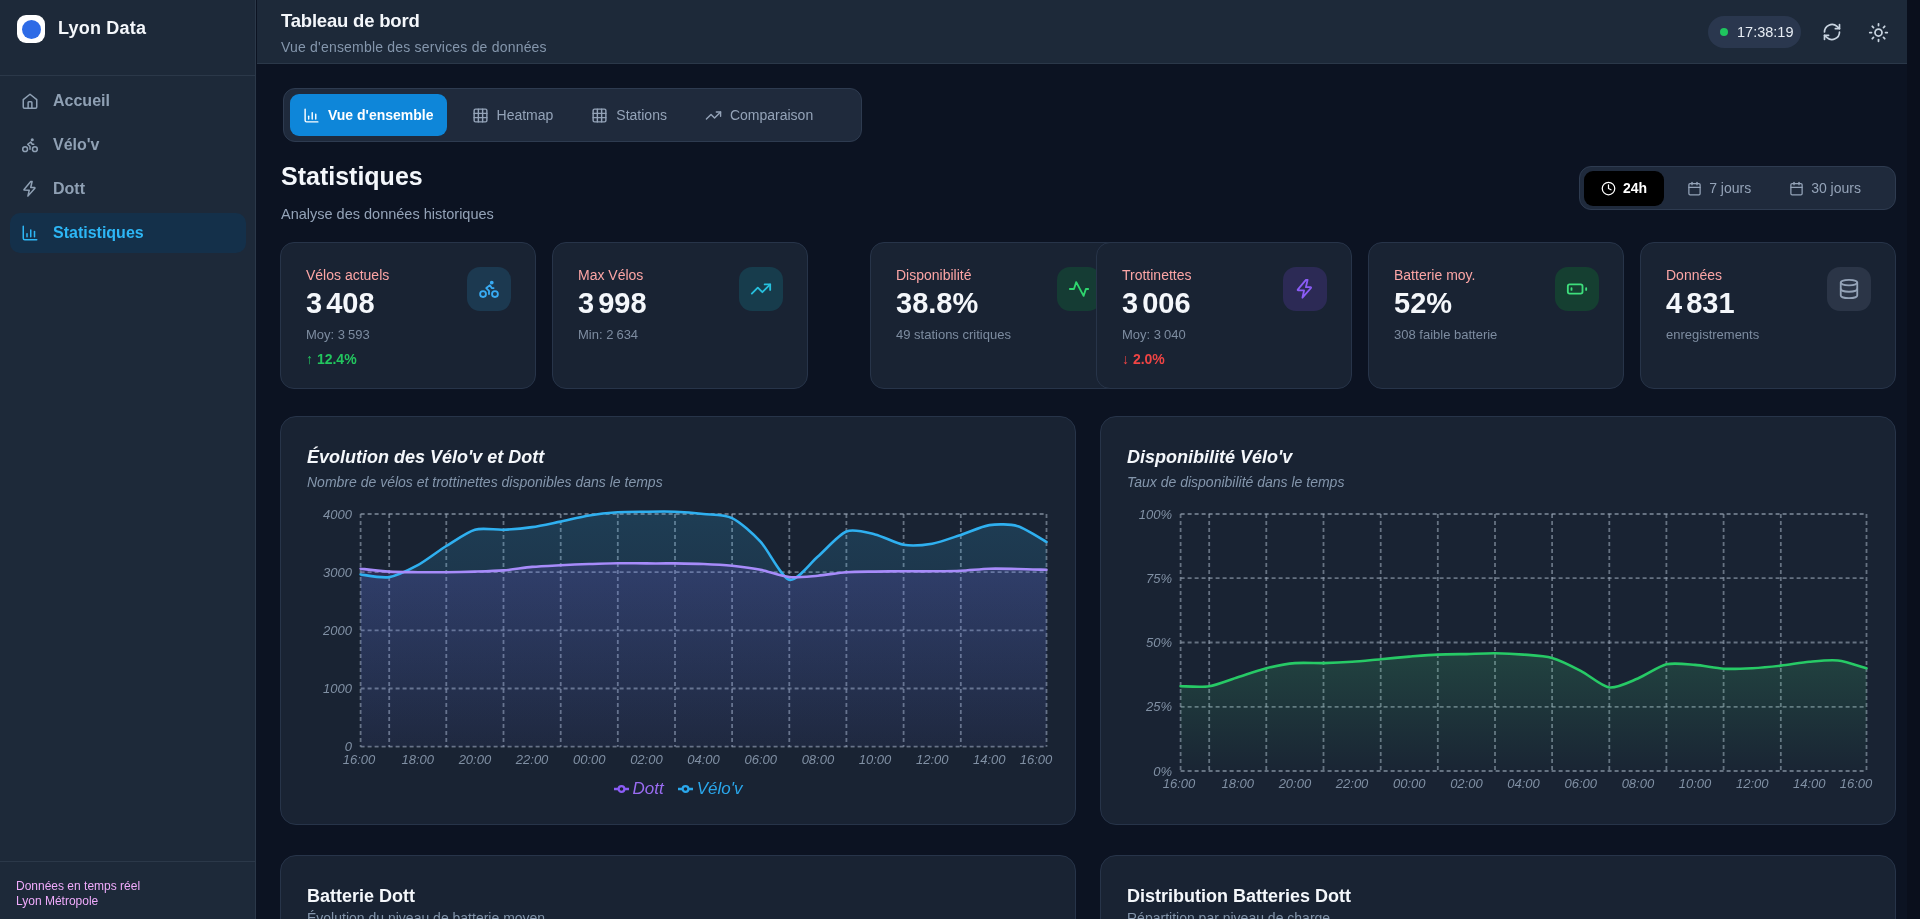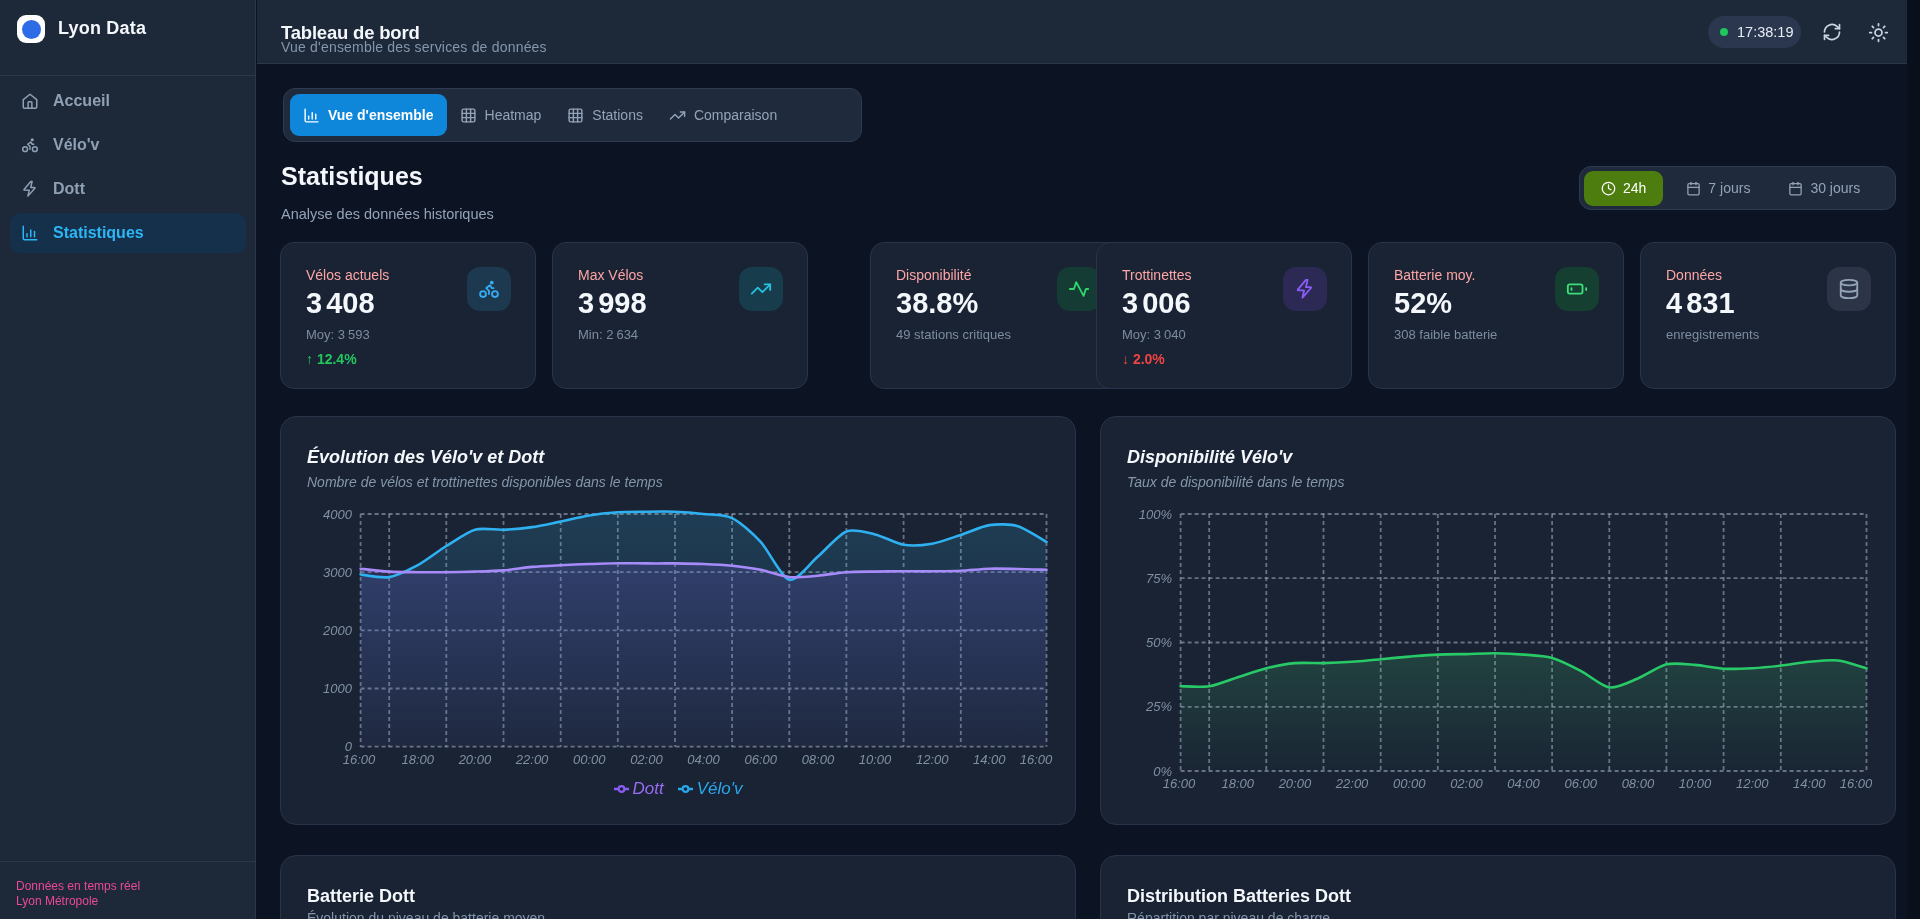--- a/index.html
+++ b/index.html
@@ -15,43 +15,43 @@
 #logo .dot { position:absolute; left:4.5px; top:4.5px; width:19px; height:19px; background:#2e6be6; border-radius:50%; }
 #logo .nm { position:absolute; left:58px; top:18px; font-size:18px; font-weight:bold; color:#f4f7fb; letter-spacing:0.2px; }
 .nav { position:absolute; left:10px; right:9px; top:81px; }
 .nav-item { height:40px; margin-bottom:4px; border-radius:10px; display:flex; align-items:center; color:#8fa0b4; font-size:16px; }
 .nav-item svg { margin-left:11px; width:18px; height:18px; flex:0 0 auto; }
 .nav-item span { margin-left:14px;font-weight:bold; }
 .nav-item.active { background:#14304a; color:#2db6f5; }
 #sb-bottom { position:absolute; left:0; right:0; bottom:0; }
 #reduire { height:54px; border-top:1px solid #2b3849; display:flex; align-items:center; justify-content:center; color:#93a5ba; font-size:15px; padding-top:8px; }
 #reduire svg { width:15px; height:15px; margin-right:13px; }
-#sb-foot { border-top:1px solid #2b3849; padding:17px 16px 10px; font-size:12px; color:#ec4899; line-height:15px; }
+#sb-foot { border-top:1px solid #2b3849; padding:17px 16px 10px; font-size:12px; color:#f0abfc; line-height:15px; }
 
 
 #header { position:absolute; left:257px; top:0; width:1663px; height:64px; background:#1d2939; border-bottom:1px solid #2b3849; }
-#h-title { position:absolute; left:24px; top:22px; font-size:18.5px; font-weight:bold; color:#f4f7fb; letter-spacing:-0.2px; }
+#h-title { position:absolute; left:24px; top:10px; font-size:18.5px; font-weight:bold; color:#f4f7fb; letter-spacing:-0.2px; }
 #h-sub { position:absolute; left:24px; top:39px; font-size:14px; color:#8496ac; letter-spacing:0.2px; }
 #clockpill { position:absolute; right:1920px; top:16px; height:32px; background:#2a374e; border-radius:16px; display:flex; align-items:center; padding:0 14px 0 12px; }
 #clockpill { right:auto; left:1451px; width:93px; }
 #clockpill .gd { flex:0 0 8px; width:8px; height:8px; border-radius:50%; background:#1fc55e; margin-right:9px; }
 #clockpill .tm { font-size:14.5px; color:#e7edf4; }
 .hicon { position:absolute; top:22px; color:#c9d4e0; }
 
 
-#tabbar { position:absolute; left:283px; top:88px; width:579px; height:54px; background:#1f2a3c; border:1px solid #2e3b50; border-radius:12px; display:flex; align-items:center; padding:0 6px; }
+#tabbar { position:absolute; left:283px; top:88px; width:579px; height:54px; background:#1f2a3c; border:1px solid #2e3b50; border-radius:12px; display:flex; align-items:center; padding:0 6px; gap:12px; }
 .tab { display:flex; align-items:center; height:42px; border-radius:9px; color:#94a3b8; font-size:14px; padding:0 13px; white-space:nowrap; }
 .tab svg { width:17px; height:17px; margin-right:8px; }
 .tab.active { background:#0e86d9; color:#fff; font-weight:bold; }
 #stats-h { position:absolute; left:281px; top:162px; font-size:25px; font-weight:bold; color:#f4f7fb; }
 #stats-sub { position:absolute; left:281px; top:206px; font-size:14.5px; color:#94a3b8; }
 #timesel { position:absolute; left:1579px; top:166px; width:317px; height:44px; background:#1f2a3c; border:1px solid #2e3b50; border-radius:12px; display:flex; align-items:center; padding:0 4px; gap:8px; }
 .tsel { display:flex; align-items:center; height:35px; border-radius:9px; color:#94a3b8; font-size:14px; padding:0 15px; white-space:nowrap; } .tsel.active { padding:0 17px; }
 .tsel svg { width:15px; height:15px; margin-right:7px; }
-.tsel.active { background:#4d7c0f; color:#fff; font-weight:normal; }
+.tsel.active { background:#000000; color:#fff; font-weight:bold; }
 
 
 .scard { position:absolute; top:242px; width:256px; height:147px; background:#192333; border:1px solid #273449; border-radius:14px; }
 .scard .lbl { position:absolute; left:25px; top:24px; font-size:14px; color:#fca5a5; }
 .scard .val { position:absolute; left:25px; top:44px; font-size:29px; font-weight:bold; color:#f4f7fb; } .ng{display:inline-block;width:4px;} .ns{display:inline-block;width:3px;}
 .scard .sub { position:absolute; left:25px; top:84px; font-size:13px; color:#7d8ca0; }
 .scard .chg { position:absolute; left:25px; top:108px; font-size:14px; font-weight:bold; }
 .scard .ic { position:absolute; right:24px; top:24px; width:44px; height:44px; border-radius:13px; display:flex; align-items:center; justify-content:center; }
 .scard .ic svg { width:22px; height:22px; }
 

